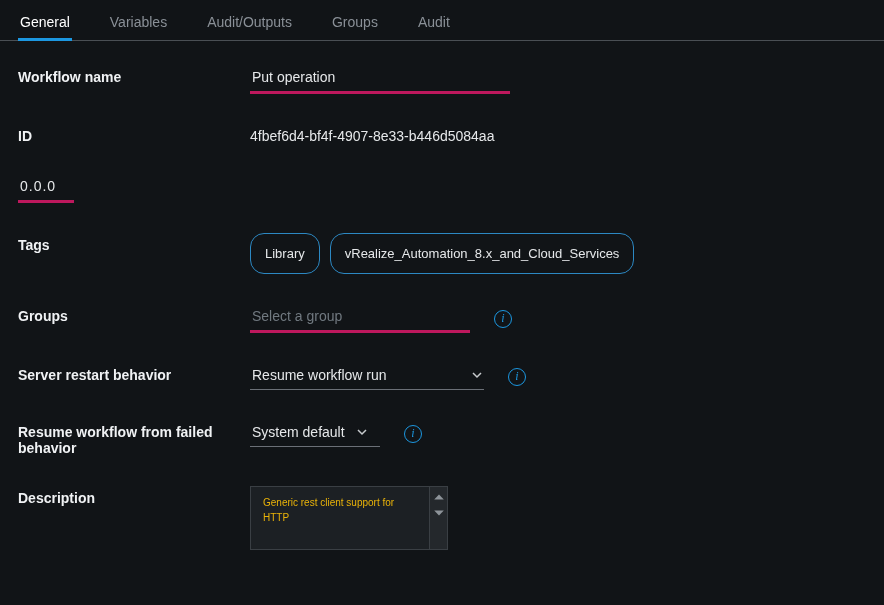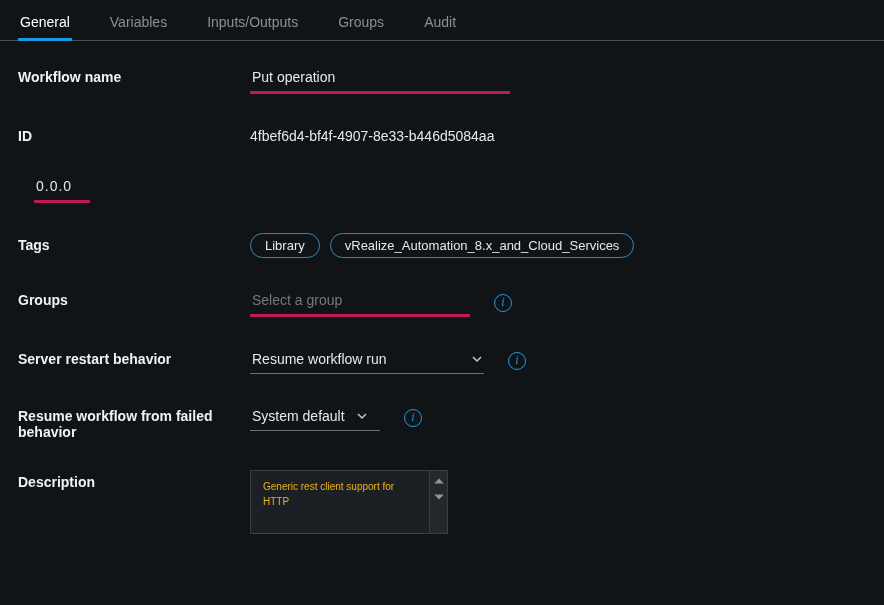--- a/index.html
+++ b/index.html
@@ -61,26 +61,26 @@
     border: none;
     border-bottom: 3px solid #be185d;
     color: #e6e8ea;
     font-size: 14px;
     padding: 4px 2px 6px 2px;
     outline: none;
   }
   .text-input::placeholder { color: #717980; }
   .wf-name { width: 260px; }
   .id-val { color: #e6e8ea; padding-top: 4px; }
-  .version { width: 56px; letter-spacing: 1px; margin-left: 16px; }
+  .version { width: 56px; letter-spacing: 1px; }
   .tag-pill {
     border: 1px solid #2c88c3;
     color: #e6e8ea;
     border-radius: 14px;
-    padding: 4px 14px;
+    padding: 12px 14px;
     font-size: 13px;
     cursor: pointer;
   }
   .groupsel { width: 220px; color: #717980; }
   .select-like {
     display: flex;
     align-items: center;
     gap: 12px;
     border-bottom: 1px solid #6b7077;
     padding: 4px 2px 6px 2px;
@@ -138,21 +138,21 @@
     cursor:pointer;
   }
   .sb-btn svg { display:block; }
 </style>
 </head>
 <body>
 
 <div class="tabs">
   <div class="tab active">General</div>
   <div class="tab">Variables</div>
-  <div class="tab">Inputs/Outputs</div>
+  <div class="tab">Audit/Outputs</div>
   <div class="tab">Groups</div>
   <div class="tab">Audit</div>
 </div>
 
 <div class="form">
 
   <div class="row">
     <div class="label">Workflow name</div>
     <div class="value">
       <input class="text-input wf-name" value="Put operation" style="">

